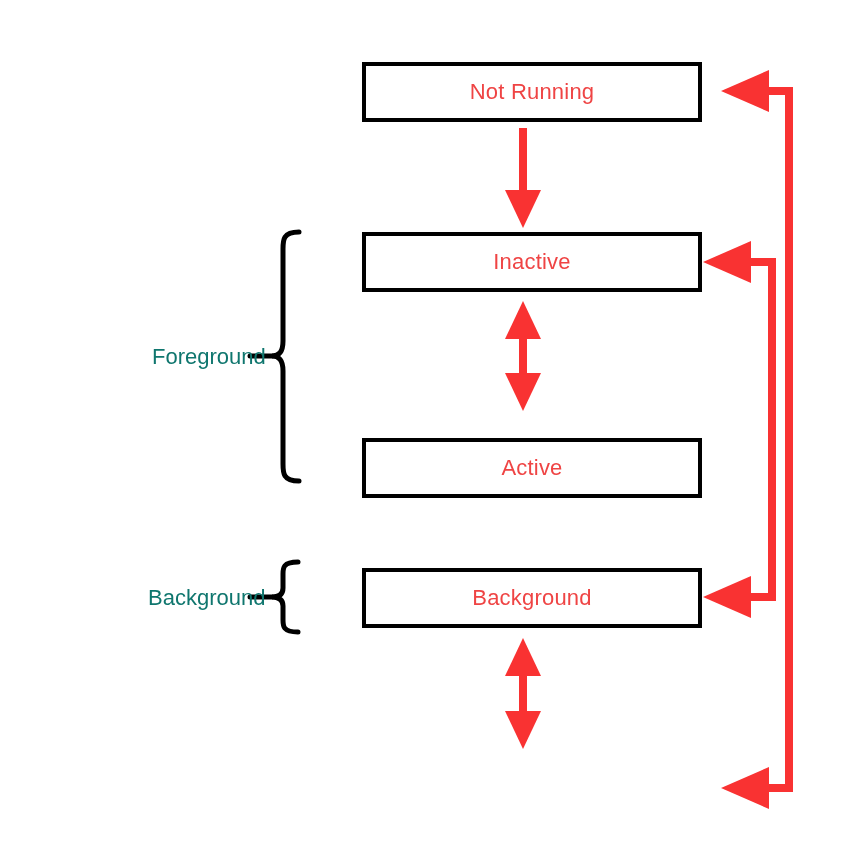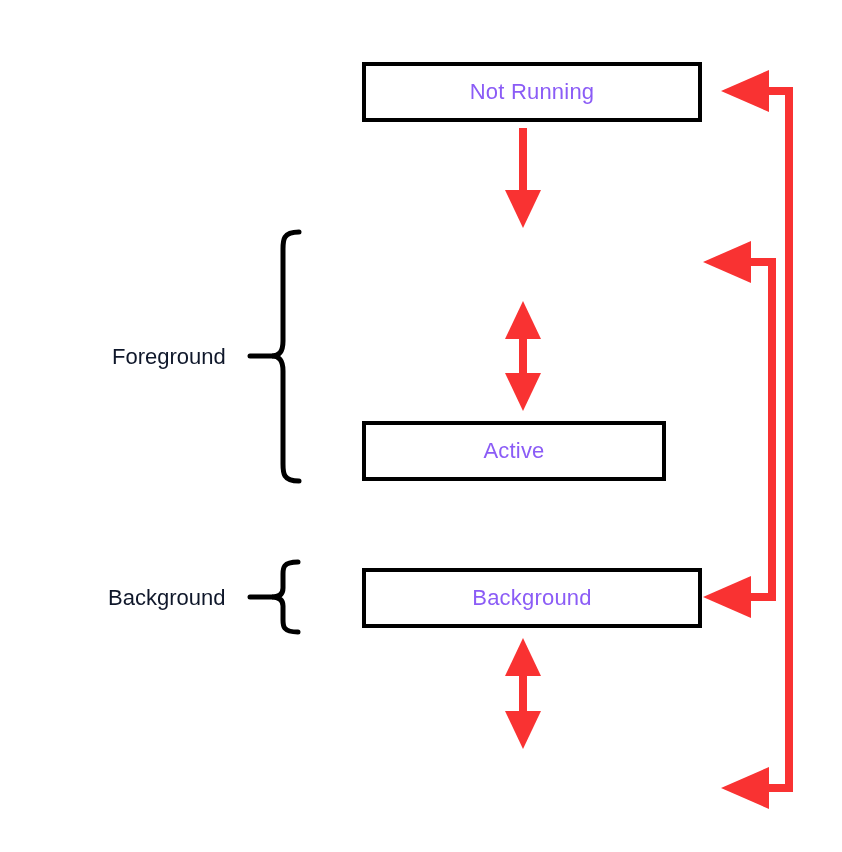--- a/index.html
+++ b/index.html
@@ -26,33 +26,34 @@
     box-sizing: border-box;
     border: 4px solid #000000;
     background: #ffffff;
     display: flex;
     align-items: center;
     justify-content: center;
   }
   .state-label {
     font-family: "Liberation Sans", sans-serif;
     font-size: 22px;
-    color: #8b5cf6;
+    color: #ef4444;
     letter-spacing: 0.2px;
     line-height: 1;
     white-space: nowrap;
   }
   .group-label {
     position: absolute;
     font-family: "Liberation Sans", sans-serif;
     font-size: 22px;
-    color: #0f172a;
+    color: #0f766e;
     line-height: 1;
     white-space: nowrap;
     text-align: center;
+    margin-left: 40px;
   }
   .svg-layer {
     position: absolute;
     left: 0;
     top: 0;
     width: 842px;
     height: 852px;
     pointer-events: none;
   }
   .svg-layer * { pointer-events: auto; }
@@ -113,22 +114,25 @@
                L 283 620
                C 283 626 283 632 298 632" stroke="#000000" stroke-width="5" fill="none" stroke-linecap="round"></path>
       <line x1="250" y1="597" x2="272" y2="597" stroke="#000000" stroke-width="5" stroke-linecap="round"></line>
     </g>
   </svg>
 
   <div class="state-box" style="left:362px; top:62px; width:340px; height:60px;">
     <span class="state-label">Not Running</span>
   </div>
 
+  <div class="state-box" style="left:362px; top:232px; width:340px; height:60px;">
+    <span class="state-label">Inactive</span>
+  </div>
 
-  <div class="state-box" style="left:362px; top:421px; width:304px; height:60px;">
+  <div class="state-box" style="left:362px; top:438px; width:340px; height:60px;">
     <span class="state-label">Active</span>
   </div>
 
   <div class="state-box" style="left:362px; top:568px; width:340px; height:60px;">
     <span class="state-label">Background</span>
   </div>
 
 
   <div class="group-label" style="left:112px; top:346px;">Foreground</div>
 

